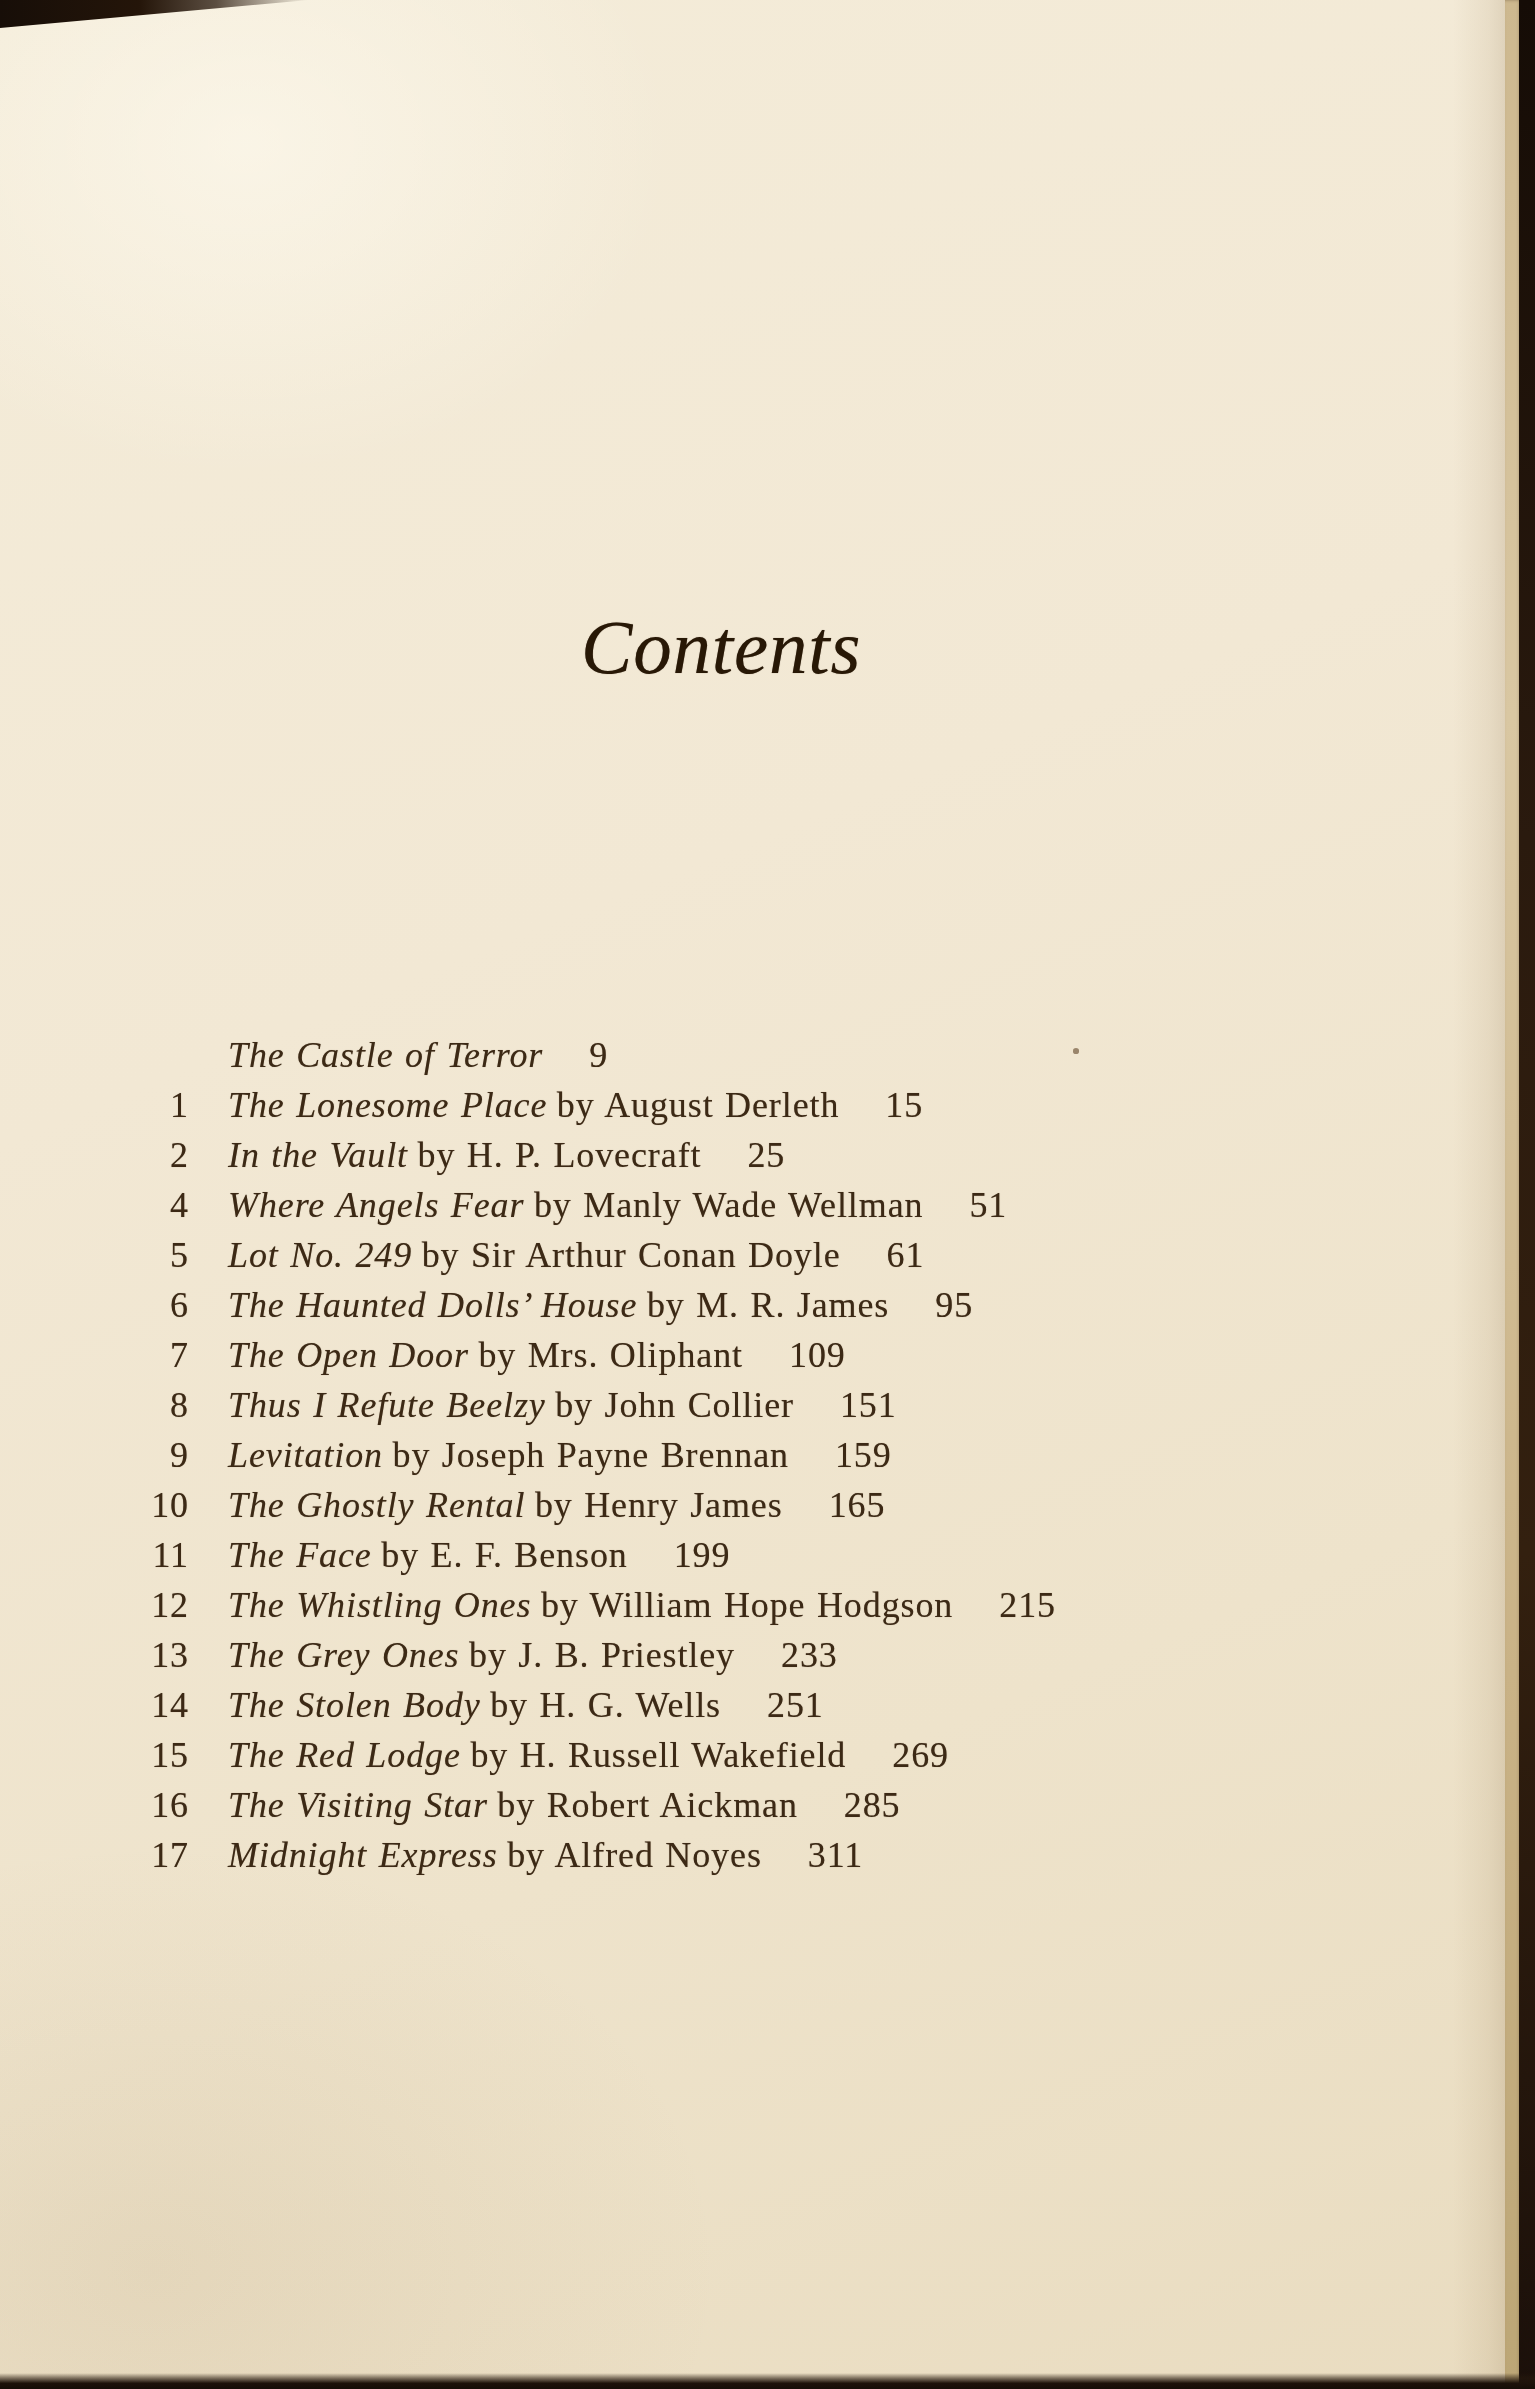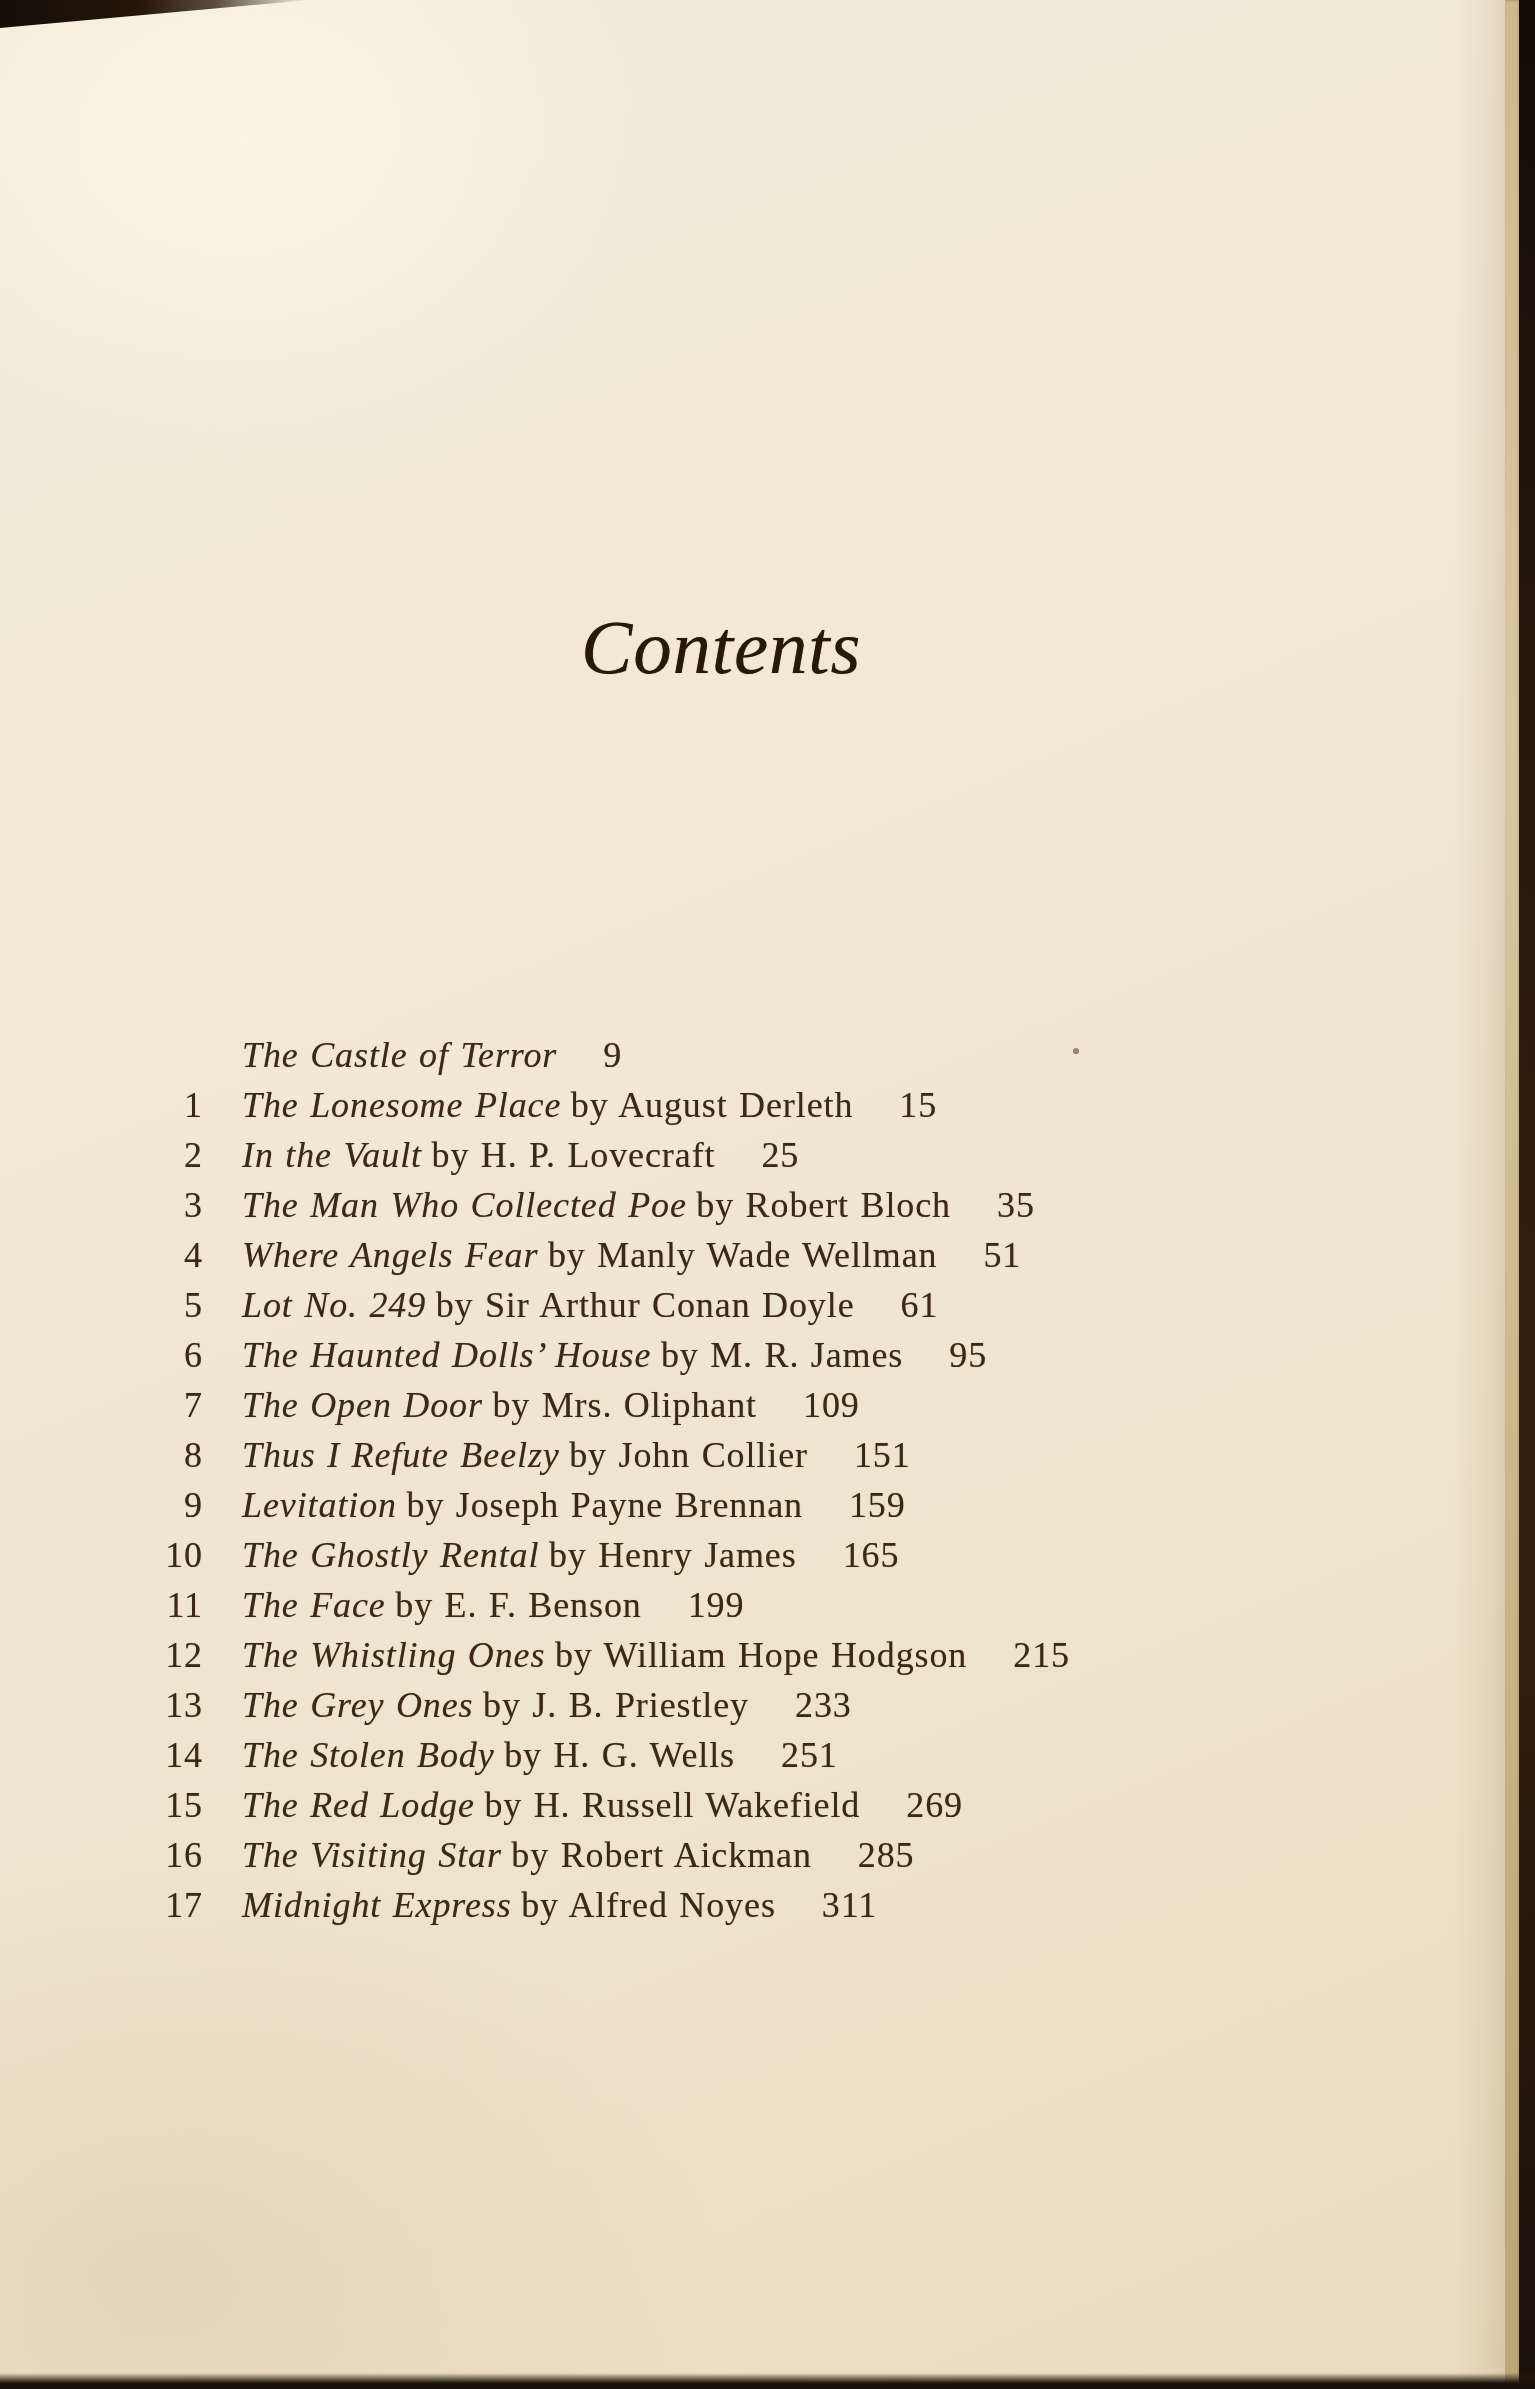--- a/index.html
+++ b/index.html
@@ -77,21 +77,21 @@
     font-size: 77px;
     line-height: 1;
     font-style: italic;
     font-weight: 500;
     letter-spacing: 0.8px;
     color: #281806;
     text-shadow: 0 0 0.8px rgba(40,24,6,0.6);
   }
   .toc {
     position: absolute;
-    left: 14px;
+    left: 0;
     top: 1030px;
     width: 1451px;
     font-size: 36px;
     color: #3c2915;
     letter-spacing: 0.9px;
     word-spacing: 1.6px;
     text-shadow: 0 0 0.8px rgba(60,41,21,0.45);
   }
   .toc-row {
     height: 50px;
@@ -129,21 +129,20 @@
   <div class="dark-edge-right"></div>
   <div class="dark-edge-bottom"></div>
   <div class="paper-speck"></div>
 
   <div class="page-title">Contents</div>
 
   <div class="toc" id="toc-list">
       <div class="toc-row"><span class="toc-num"></span><span class="toc-title">The Castle of Terror</span><span class="toc-page">9</span></div>
       <div class="toc-row"><span class="toc-num">1</span><span class="toc-title">The Lonesome Place</span><span class="toc-byline">by August Derleth</span><span class="toc-page">15</span></div>
       <div class="toc-row"><span class="toc-num">2</span><span class="toc-title">In the Vault</span><span class="toc-byline">by H. P. Lovecraft</span><span class="toc-page">25</span></div>
-      <div class="toc-row"><span class="toc-num">3</span><span class="toc-title">The Man Who Collected Poe</span><span class="toc-byline">by Robert Bloch</span><span class="toc-page">35</span></div>
       <div class="toc-row"><span class="toc-num">4</span><span class="toc-title">Where Angels Fear</span><span class="toc-byline">by Manly Wade Wellman</span><span class="toc-page">51</span></div>
       <div class="toc-row"><span class="toc-num">5</span><span class="toc-title">Lot No. 249</span><span class="toc-byline">by Sir Arthur Conan Doyle</span><span class="toc-page">61</span></div>
       <div class="toc-row"><span class="toc-num">6</span><span class="toc-title">The Haunted Dolls’ House</span><span class="toc-byline">by M. R. James</span><span class="toc-page">95</span></div>
       <div class="toc-row"><span class="toc-num">7</span><span class="toc-title">The Open Door</span><span class="toc-byline">by Mrs. Oliphant</span><span class="toc-page">109</span></div>
       <div class="toc-row"><span class="toc-num">8</span><span class="toc-title">Thus I Refute Beelzy</span><span class="toc-byline">by John Collier</span><span class="toc-page">151</span></div>
       <div class="toc-row"><span class="toc-num">9</span><span class="toc-title">Levitation</span><span class="toc-byline">by Joseph Payne Brennan</span><span class="toc-page">159</span></div>
       <div class="toc-row"><span class="toc-num">10</span><span class="toc-title">The Ghostly Rental</span><span class="toc-byline">by Henry James</span><span class="toc-page">165</span></div>
       <div class="toc-row"><span class="toc-num">11</span><span class="toc-title">The Face</span><span class="toc-byline">by E. F. Benson</span><span class="toc-page">199</span></div>
       <div class="toc-row"><span class="toc-num">12</span><span class="toc-title">The Whistling Ones</span><span class="toc-byline">by William Hope Hodgson</span><span class="toc-page">215</span></div>
       <div class="toc-row"><span class="toc-num">13</span><span class="toc-title">The Grey Ones</span><span class="toc-byline">by J. B. Priestley</span><span class="toc-page">233</span></div>

